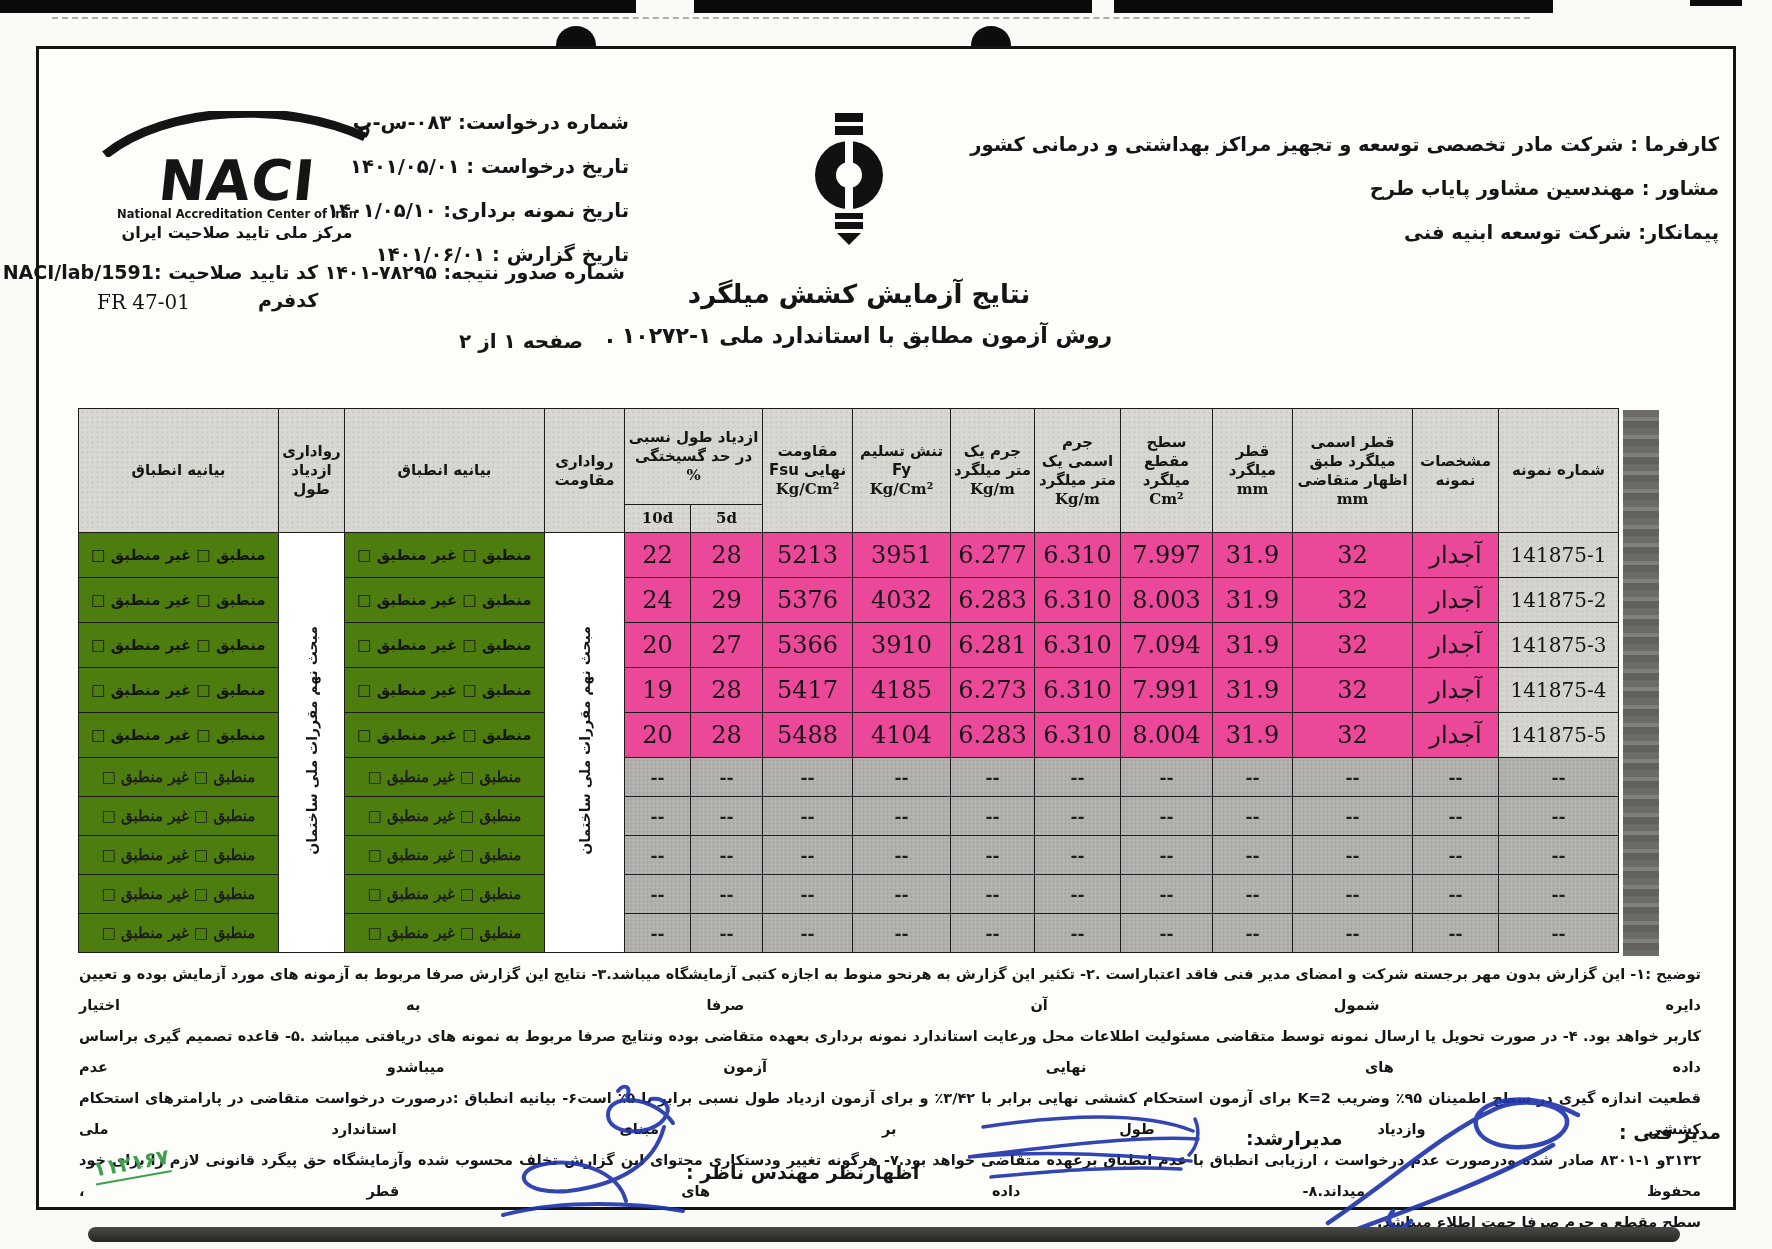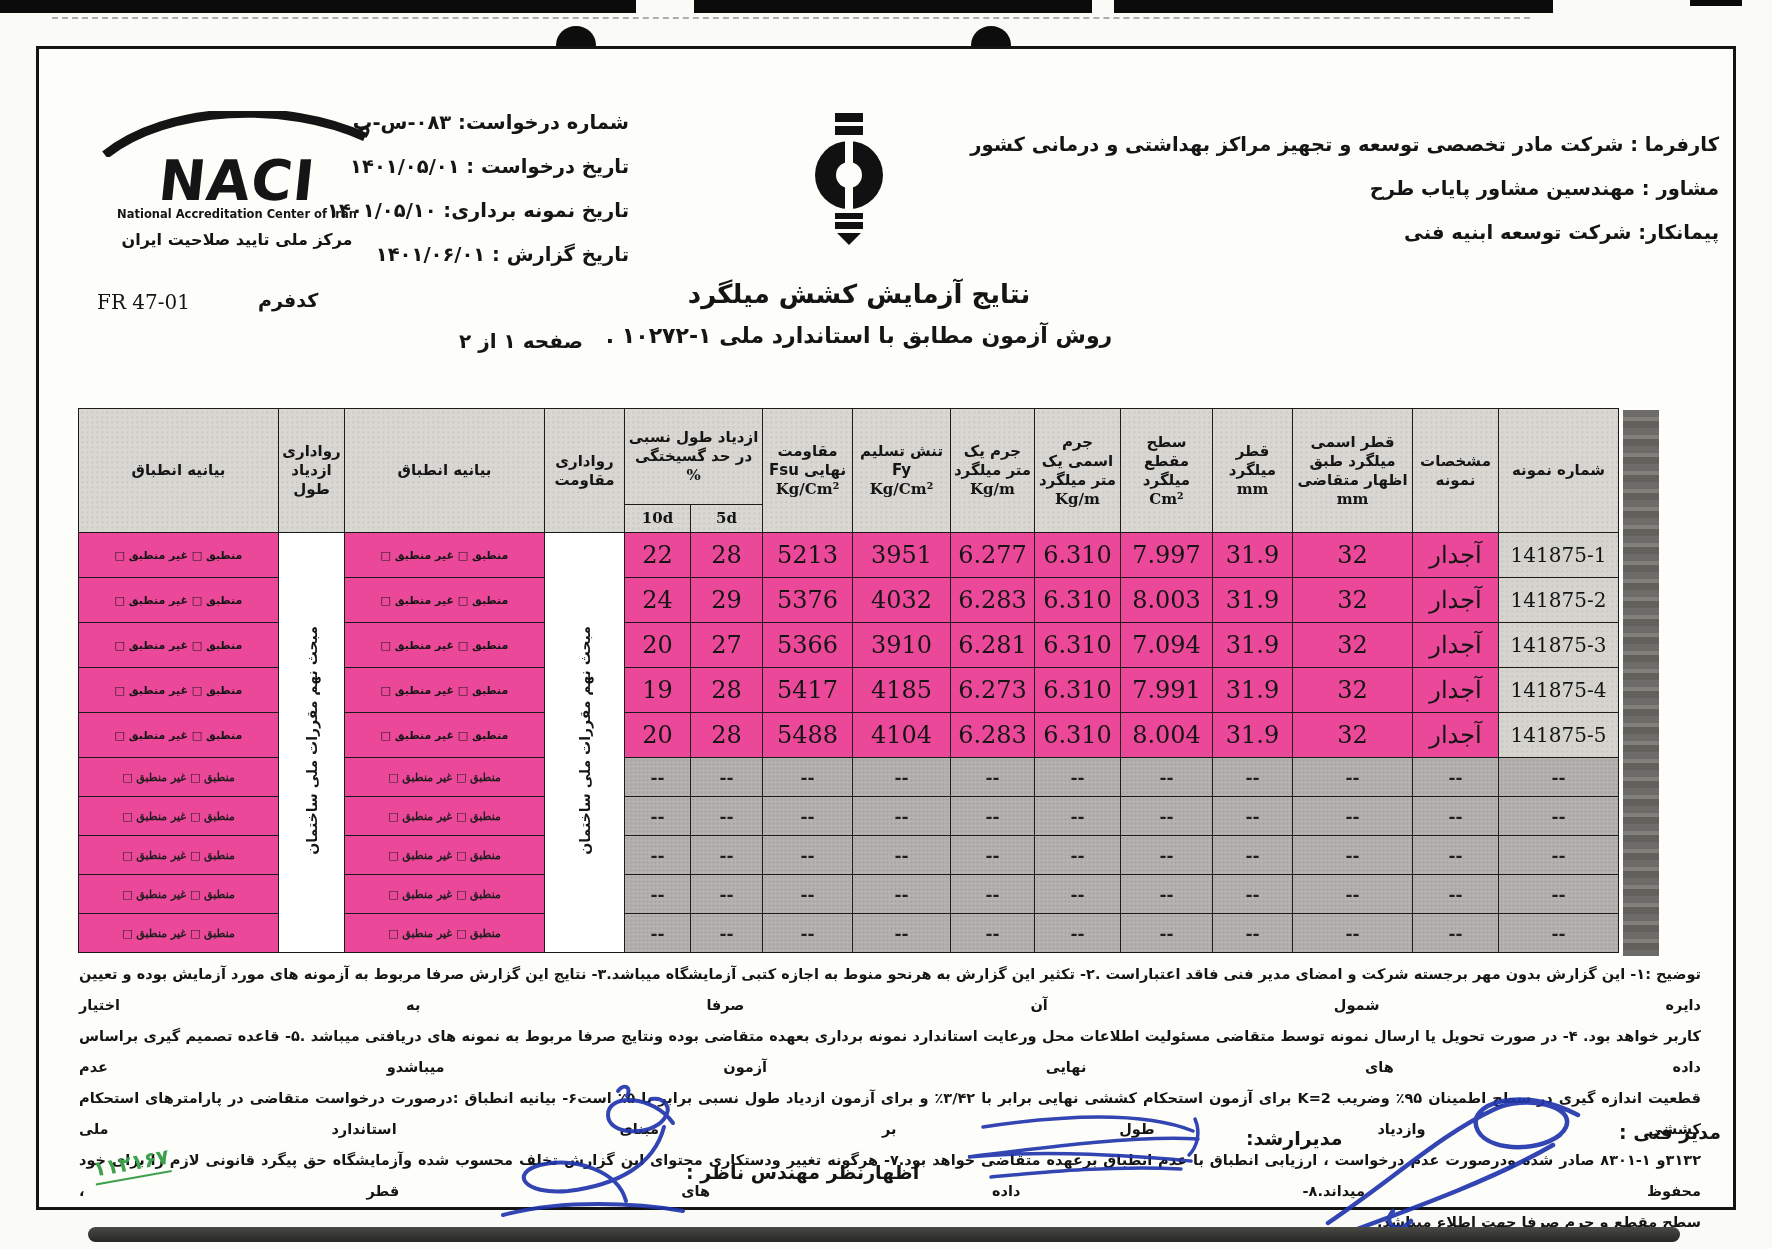--- a/index.html
+++ b/index.html
@@ -24,40 +24,40 @@
   .info-block{direction:rtl;text-align:right;}
   .info-row{line-height:44px;font-size:19.5px;font-weight:600;white-space:nowrap;}
   .info-row .lbl{font-weight:700;}
   .issue-line{left:20px;top:212px;width:566px;direction:rtl;text-align:right;font-size:19px;font-weight:600;white-space:nowrap;}
   .form-code-lbl{left:219px;top:240px;font-size:19px;font-weight:600;direction:rtl;}
   .form-code-val{left:58px;top:241px;font-size:20px;font-family:"DejaVu Serif",serif;}
   
   .naci{left:58px;top:62px;width:280px;text-align:center;}
   .naci .abbr{font-size:56px;font-weight:900;letter-spacing:1px;line-height:48px;transform:skewX(-6deg);display:block;}
   .naci .en{font-size:11.5px;font-weight:700;display:block;margin-top:2px;}
-  .naci .fa{font-size:16px;font-weight:700;display:block;direction:rtl;margin-top:9px;}
+  .naci .fa{font-size:16px;font-weight:700;display:block;direction:rtl;margin-top:2px;}
   
   .results-table{position:absolute;left:39px;top:359px;border-collapse:collapse;table-layout:fixed;
                  width:1540px;direction:rtl;background:#fff;}
   .results-table th,.results-table td{border:1.7px solid #1b1b1b;padding:0 2px;text-align:center;
                  vertical-align:middle;overflow:hidden;box-sizing:border-box;}
   .results-table thead th{background-color:#d8d7d2;
       background-image:radial-gradient(rgba(0,0,0,.09) 1px,transparent 1px);background-size:5px 5px;
       font-size:15px;font-weight:700;line-height:19px;}
   .h-main{height:96px;} .h-sub{height:28px;}
   .h-unit{display:block;font-family:"DejaVu Serif",serif;font-size:15px;font-weight:600;direction:ltr;}
   .h-sub th{font-family:"DejaVu Serif",serif;font-size:18px;font-weight:600;}
   .row-data{height:45px;} .row-empty{height:39px;}
   .row-data .cell-num{font-family:"DejaVu Serif",serif;font-size:24px;background:#ec4899;}
   .row-data .cell-no{font-family:"DejaVu Serif",serif;font-size:20px;background-color:#d5d4cf;
       background-image:radial-gradient(rgba(0,0,0,.08) 1px,transparent 1px);background-size:5px 5px;}
   .row-empty td{background-color:#b5b4b0;
       background-image:radial-gradient(rgba(0,0,0,.1) 1px,transparent 1px);background-size:4px 4px;
       font-family:"DejaVu Serif",serif;font-size:17px;font-weight:700;color:#1d1d1d;}
-  .results-table td.cell-compliance{background:#ec4899;font-size:11px;font-weight:700;direction:rtl;background-image:none;}
+  .results-table td.cell-compliance{background:#4d7c0f;font-size:15px;font-weight:700;direction:rtl;background-image:none;}
   .results-table td.cell-vert{background:#fff;background-image:none;}
   .vert-text{writing-mode:vertical-rl;transform:rotate(180deg);font-size:14px;font-weight:700;
       letter-spacing:2px;white-space:nowrap;direction:rtl;}
   
   .notes{left:40px;top:910px;width:1622px;direction:rtl;}
   .note-line{font-size:14.5px;font-weight:600;line-height:31px;text-align:justify;text-align-last:justify;white-space:normal;}
   .note-line.last{text-align:right;text-align-last:right;}
   
   .sig-label{font-size:19px;font-weight:700;direction:rtl;white-space:nowrap;}
   .sig svg{overflow:visible;}
@@ -104,20 +104,25 @@
       <span class="fa">مرکز ملی تایید صلاحیت ایران</span>
     </div>
 
     <div class="abs info-block" style="left:290px;top:52px;width:300px;">
       <div class="info-row"><span class="lbl">شماره درخواست:</span> <span>۰۸۳-س-ب</span></div>
       <div class="info-row"><span class="lbl">تاریخ درخواست :</span> <span>۱۴۰۱/۰۵/۰۱</span></div>
       <div class="info-row"><span class="lbl">تاریخ نمونه برداری:</span> <span>۱۴۰۱/۰۵/۱۰</span></div>
       <div class="info-row"><span class="lbl">تاریخ گزارش :</span> <span>۱۴۰۱/۰۶/۰۱</span></div>
     </div>
 
+    <div class="abs issue-line">
+      <span class="lbl">شماره صدور نتیجه:</span>
+      <span>۷۸۲۹۵-۱۴۰۱</span>
+      <span class="lbl">کد تایید صلاحیت :</span><span>NACI/lab/1591</span>
+    </div>
     <div class="abs form-code-lbl">کدفرم</div>
     <div class="abs form-code-val">FR 47-01</div>
 
     <div class="abs info-block" style="right:14px;top:74px;width:640px;">
       <div class="info-row"><span class="lbl">کارفرما :</span> <span>شرکت مادر تخصصی توسعه و تجهیز مراکز بهداشتی و درمانی کشور</span></div>
       <div class="info-row"><span class="lbl">مشاور :</span> <span>مهندسین مشاور پایاب طرح</span></div>
       <div class="info-row"><span class="lbl">پیمانکار:</span> <span>شرکت توسعه ابنیه فنی</span></div>
     </div>
 
     <div class="abs report-title">نتایج آزمایش کشش میلگرد</div>

